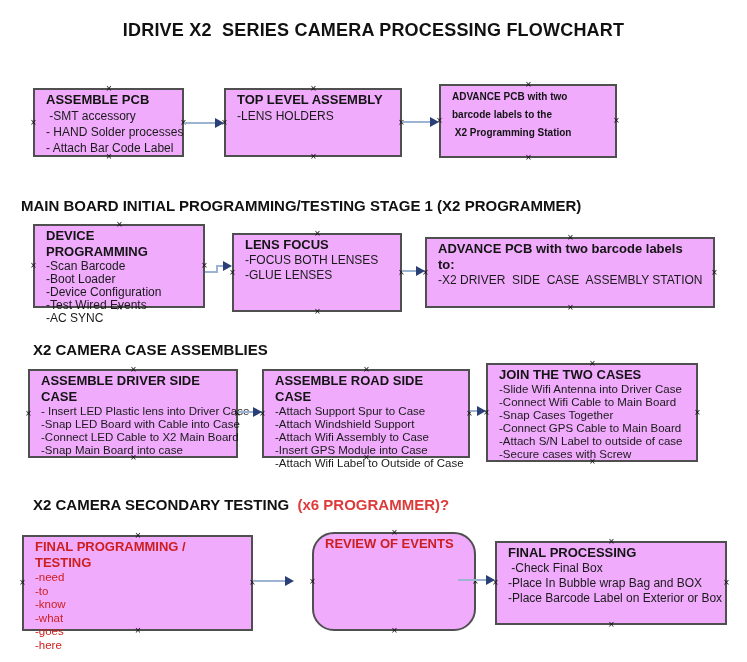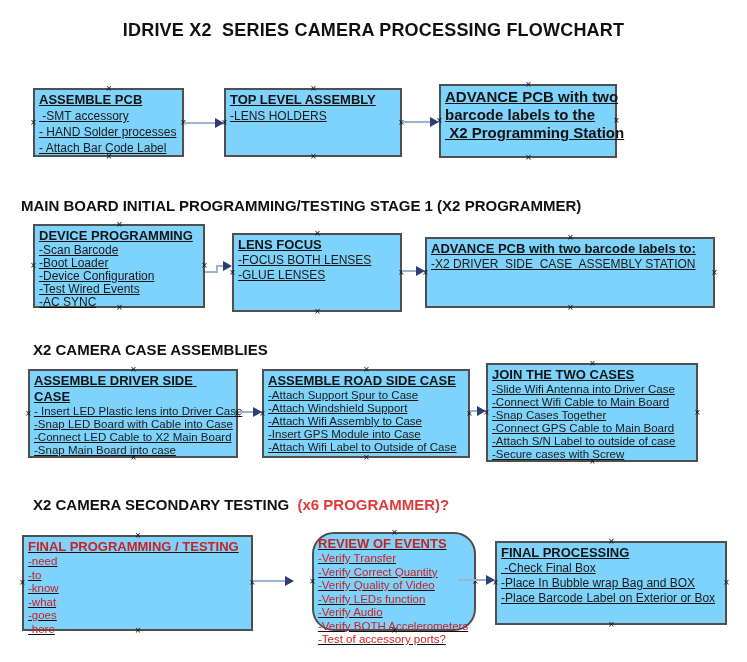--- a/index.html
+++ b/index.html
@@ -13,25 +13,25 @@
     position:absolute; top:20px; left:0; width:747px; text-align:center;
     font-size:18px; font-weight:bold; letter-spacing:0.2px; white-space:pre;
   }
   .sec-heading {
     position:absolute; font-size:15px; font-weight:bold; white-space:pre;
   }
   .sec-heading .red-part { color:#df3a3a; }
 
   .fbox {
     position:absolute; box-sizing:border-box;
-    background:#7dd3fc; border:2px solid #4f4f4f;
-    padding:2px 4px; overflow:visible;text-decoration:underline;
+    background:#f0abfc; border:2px solid #4f4f4f;
+    padding:2px 11px; overflow:visible;
   }
   .btitle { font-size:13px; font-weight:bold; line-height:16px; white-space:pre-wrap; color:#141414; }
-  .boldbody .btitle { font-size:15px; line-height:18px; white-space:pre; }
+  .boldbody .btitle { font-size:10px; line-height:18px; white-space:pre; }
   .item { font-size:12px; line-height:15px; color:#1a1a1a; white-space:pre; }
   .small .item { font-size:11.5px; }
   .lh13 .item  { line-height:13px; }
   .lh135 .item { line-height:13.5px; }
   .lh15 .item  { line-height:15px; }
   .lh16 .item  { line-height:16px; }
   .redbox .btitle, .redbox .item { color:#cc2020; }
 
   .anchor {
     position:absolute; width:9px; height:9px; font-size:10px; line-height:9px;
@@ -221,29 +221,20 @@
         <div class="item">-goes</div>
         <div class="item">-here</div>
       </div>
   <span class="anchor an-t"></span>
       <span class="anchor an-b"></span>
       <span class="anchor an-l"></span>
       <span class="anchor an-r"></span>
     </div>
   <div class="fbox small lh135 redbox" style="left:312px; top:532px; width:164px; height:99px;border-radius:22px;">
     <div class="btitle">REVIEW OF EVENTS</div>
-    <div class="items">
-        <div class="item">-Verify Transfer</div>
-        <div class="item">-Verify Correct Quantity</div>
-        <div class="item">-Verify Quality of Video</div>
-        <div class="item">-Verify LEDs function</div>
-        <div class="item">-Verify Audio</div>
-        <div class="item">-Verify BOTH Accelerometers</div>
-        <div class="item">-Test of accessory ports?</div>
-      </div>
   <span class="anchor an-t"></span>
       <span class="anchor an-b"></span>
       <span class="anchor an-l"></span>
       <span class="anchor an-r"></span>
     </div>
   <div class="fbox lh15" style="left:495px; top:541px; width:232px; height:84px;">
     <div class="btitle">FINAL PROCESSING</div>
     <div class="items">
         <div class="item"> -Check Final Box</div>
         <div class="item">-Place In Bubble wrap Bag and BOX</div>

